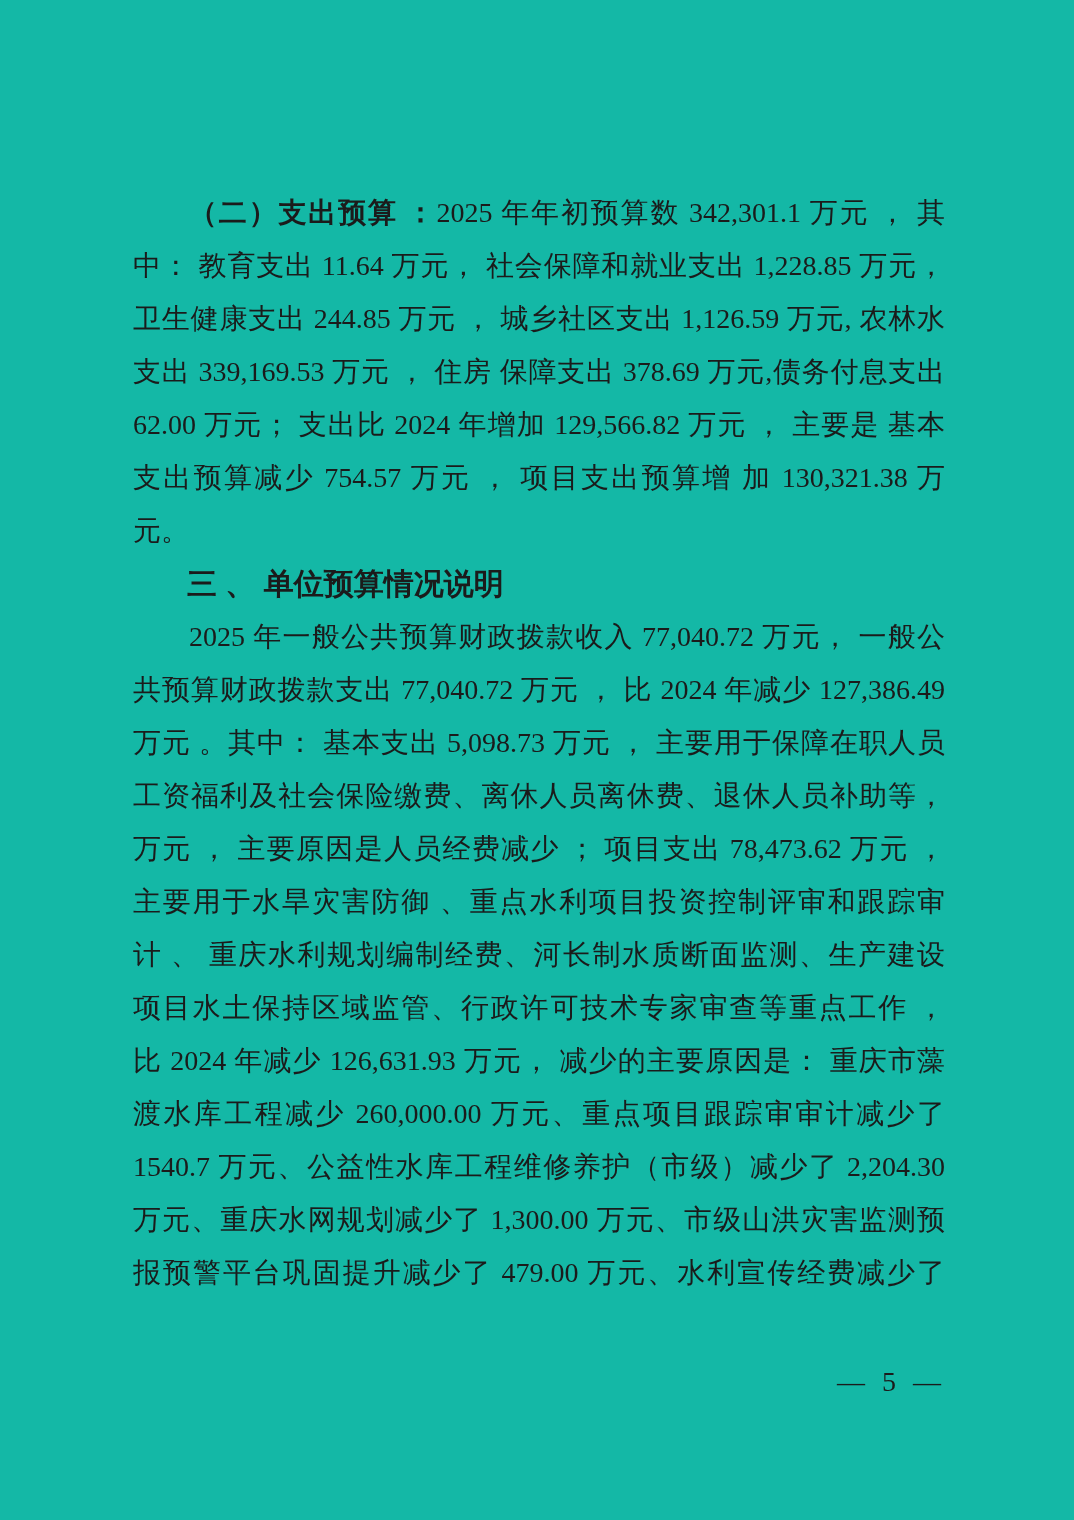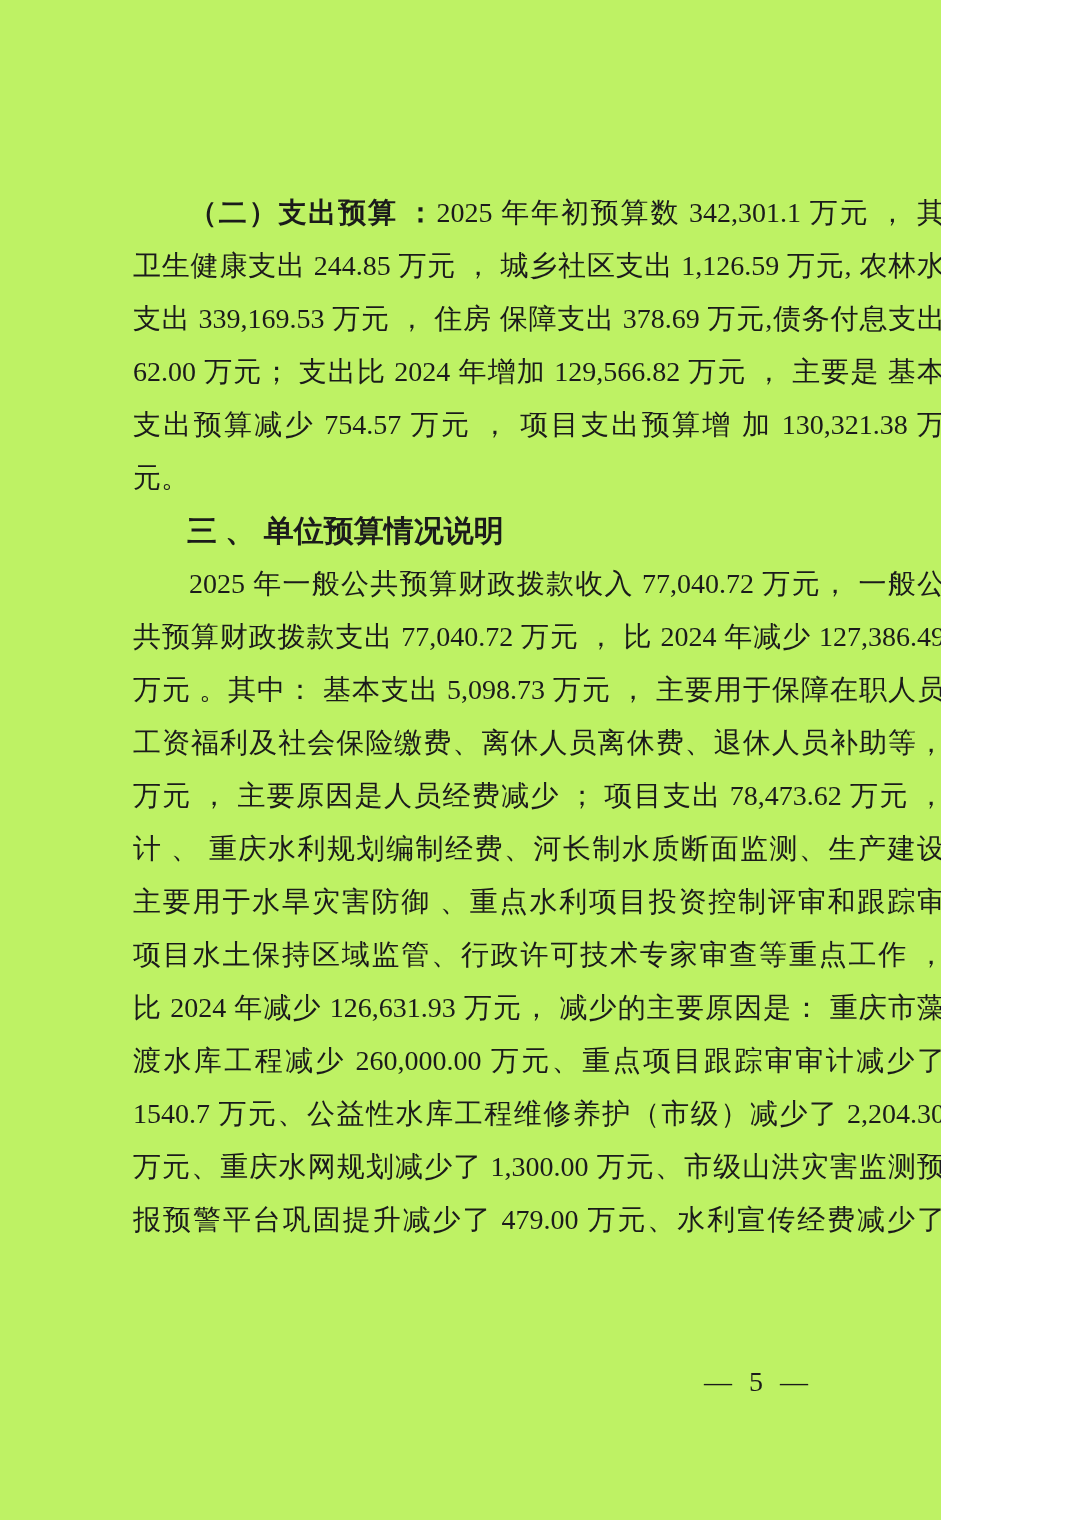--- a/index.html
+++ b/index.html
@@ -1,20 +1,20 @@
 <!DOCTYPE html>
 <html lang="zh"><head>
 <meta charset="utf-8">
 <style>
   html, body { margin: 0; padding: 0; background: #ffffff; }
   .page {
     position: relative;
-    width: 941px;
+    width: 1074px;
     height: 1520px;
-    background: #bef264;
+    background: #14b8a6;
     color: #1b1b1b;
     font-family: "Liberation Serif", "DejaVu Serif", serif;
     overflow: hidden;
   }
   .content {
     position: absolute;
     left: 133px;
     top: 186px;
     width: 812px;
     font-size: 28px;
@@ -48,35 +48,36 @@
     color: #1b1b1b;
   }
 </style>
 </head>
 <body>
 
 <div class="page">
   <div class="content">
 
     <div class="line indent"><span class="lead">（二）支出预算 ：</span><span>2025 年年初预算数 342,301.1 万元 ， 其</span></div>
+    <div class="line">中： 教育支出 11.64 万元， 社会保障和就业支出 1,228.85 万元，</div>
     <div class="line">卫生健康支出 244.85 万元 ， 城乡社区支出 1,126.59 万元, 农林水</div>
     <div class="line">支出 339,169.53 万元 ， 住房 保障支出 378.69 万元,债务付息支出</div>
     <div class="line">62.00 万元； 支出比 2024 年增加 129,566.82 万元 ， 主要是 基本</div>
     <div class="line">支出预算减少 754.57 万元 ， 项目支出预算增 加 130,321.38 万</div>
     <div class="line flush">元。</div>
 
     <div class="line heading">三 、 单位预算情况说明</div>
 
     <div class="line indent">2025 年一般公共预算财政拨款收入 77,040.72 万元， 一般公</div>
     <div class="line">共预算财政拨款支出 77,040.72 万元 ， 比 2024 年减少 127,386.49</div>
     <div class="line">万元 。其中： 基本支出 5,098.73 万元 ， 主要用于保障在职人员</div>
     <div class="line">工资福利及社会保险缴费、离休人员离休费、退休人员补助等，</div>
     <div class="line">万元 ， 主要原因是人员经费减少 ； 项目支出 78,473.62 万元 ，</div>
+    <div class="line">主要用于水旱灾害防御 、重点水利项目投资控制评审和跟踪审</div>
     <div class="line">计 、 重庆水利规划编制经费、河长制水质断面监测、生产建设</div>
-    <div class="line">主要用于水旱灾害防御 、重点水利项目投资控制评审和跟踪审</div>
     <div class="line">项目水土保持区域监管、行政许可技术专家审查等重点工作 ，</div>
     <div class="line">比 2024 年减少 126,631.93 万元， 减少的主要原因是： 重庆市藻</div>
     <div class="line">渡水库工程减少 260,000.00 万元、重点项目跟踪审审计减少了</div>
     <div class="line">1540.7 万元、公益性水库工程维修养护（市级）减少了 2,204.30</div>
     <div class="line">万元、重庆水网规划减少了 1,300.00 万元、市级山洪灾害监测预</div>
     <div class="line">报预警平台巩固提升减少了 479.00 万元、水利宣传经费减少了</div>
 
   </div>
 
   <div class="page-number">— 5 —</div>

